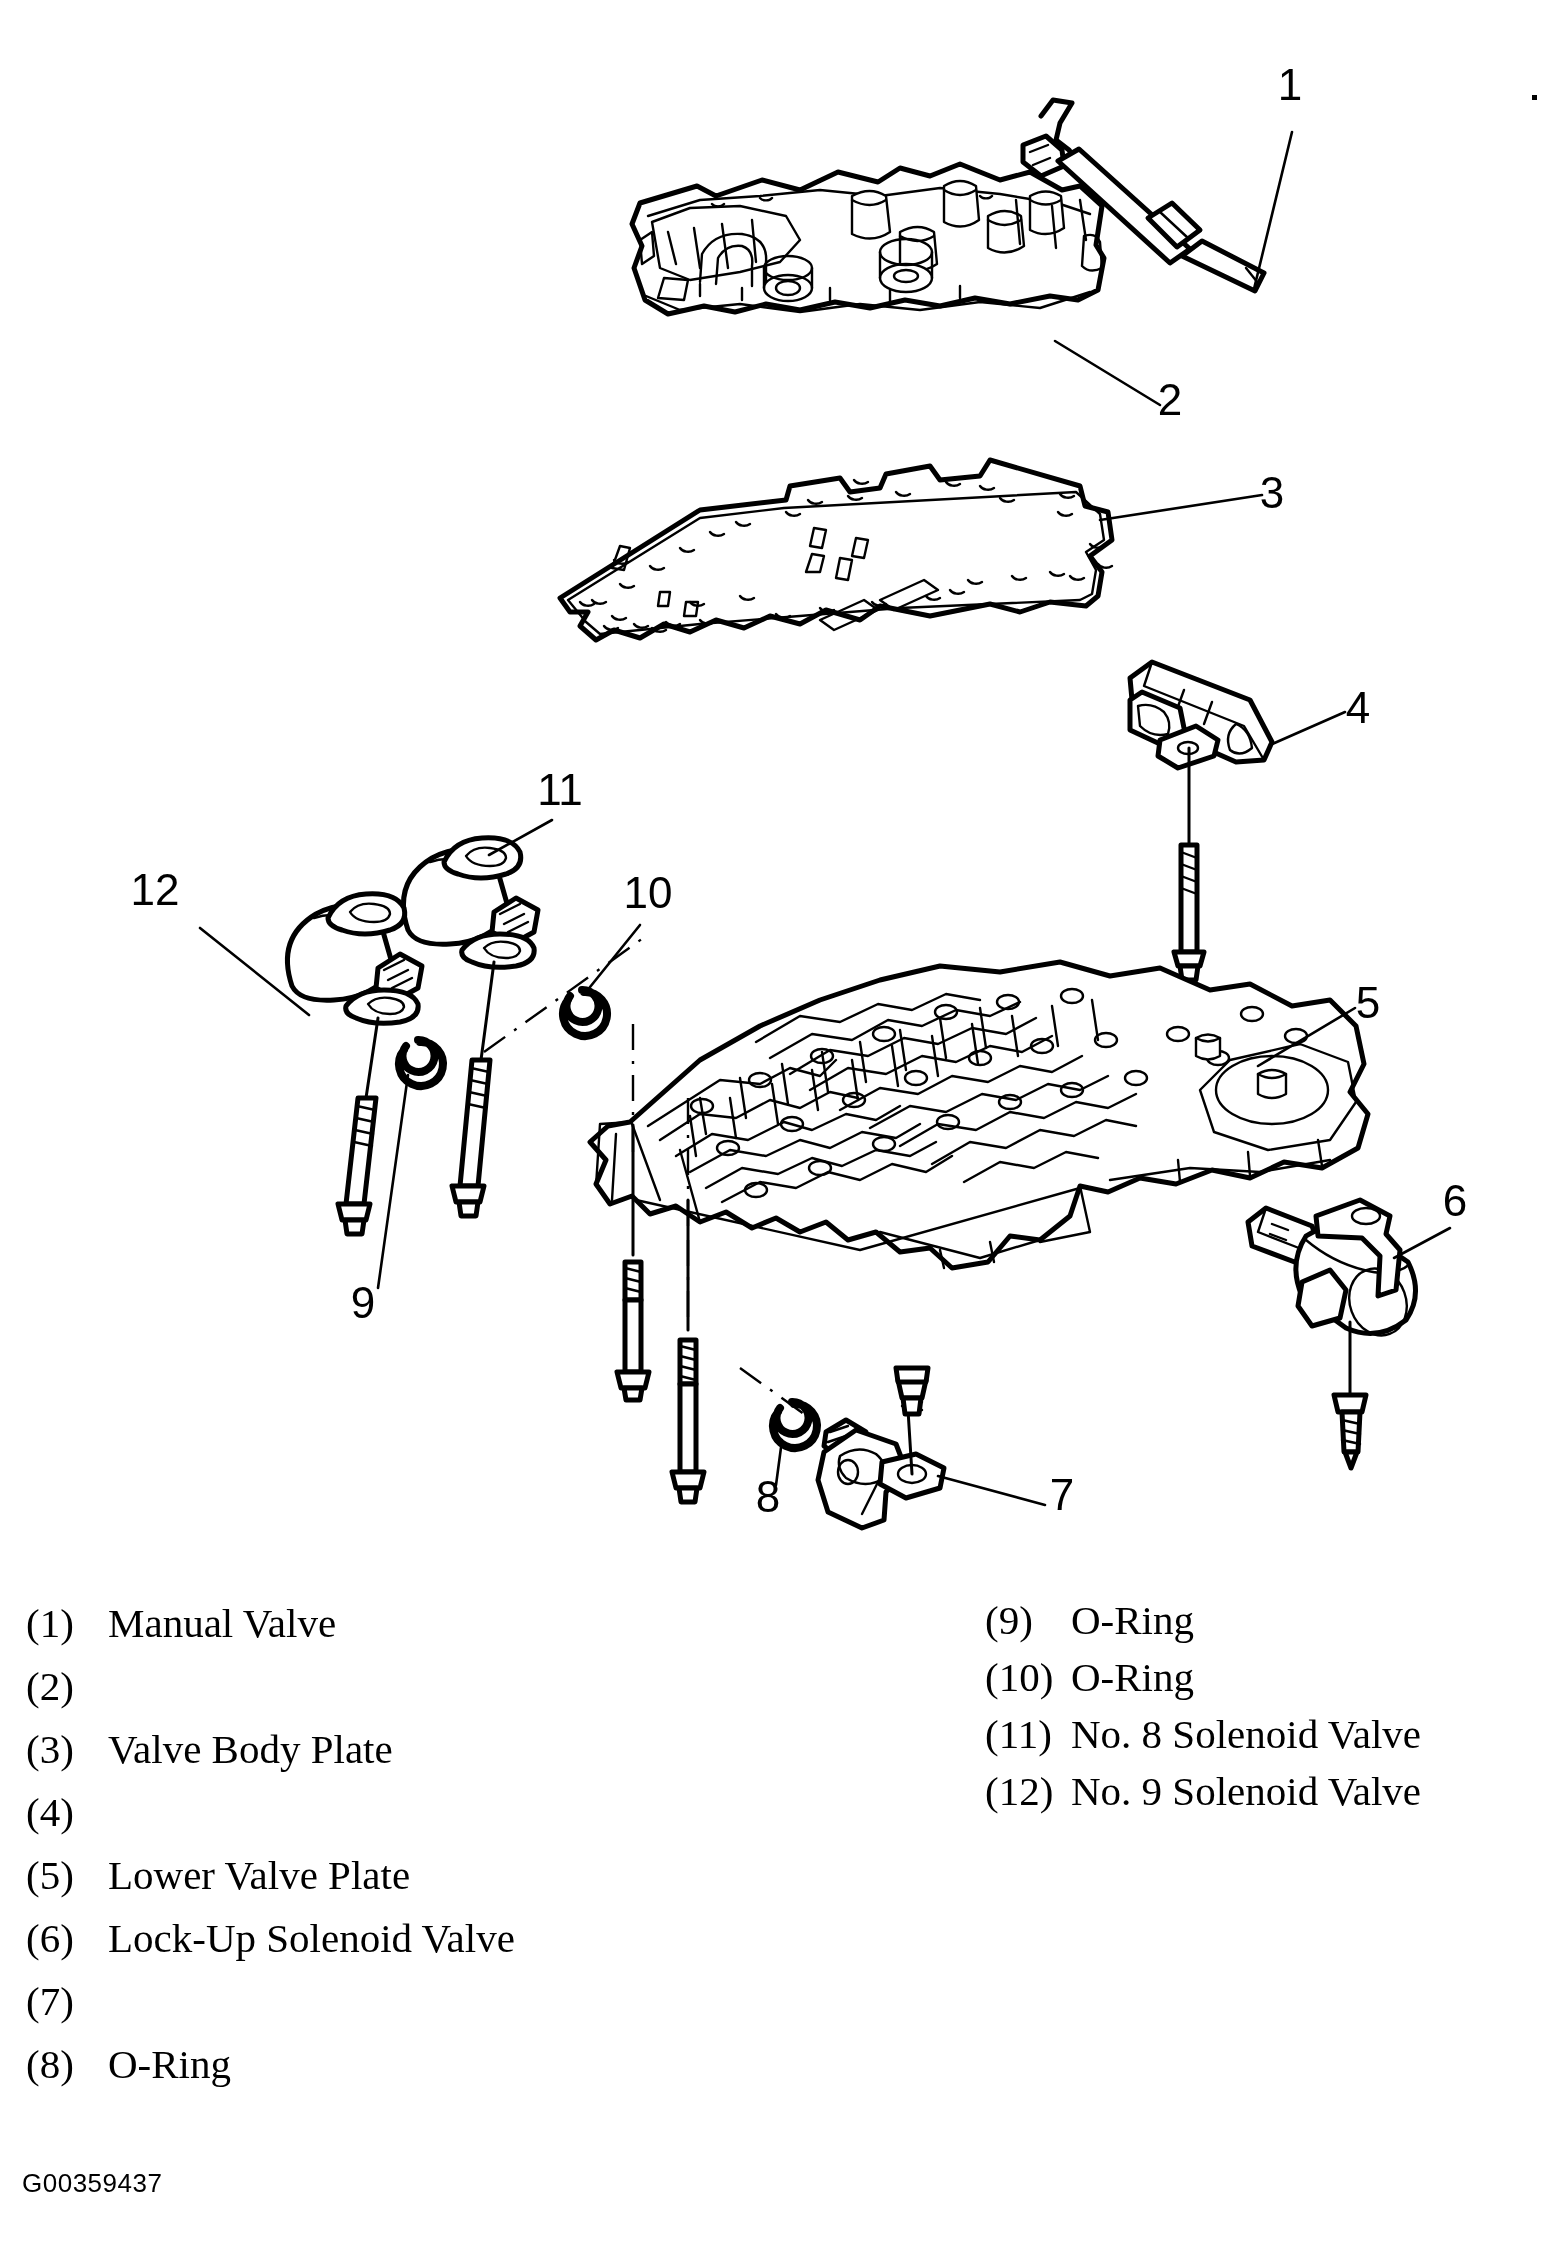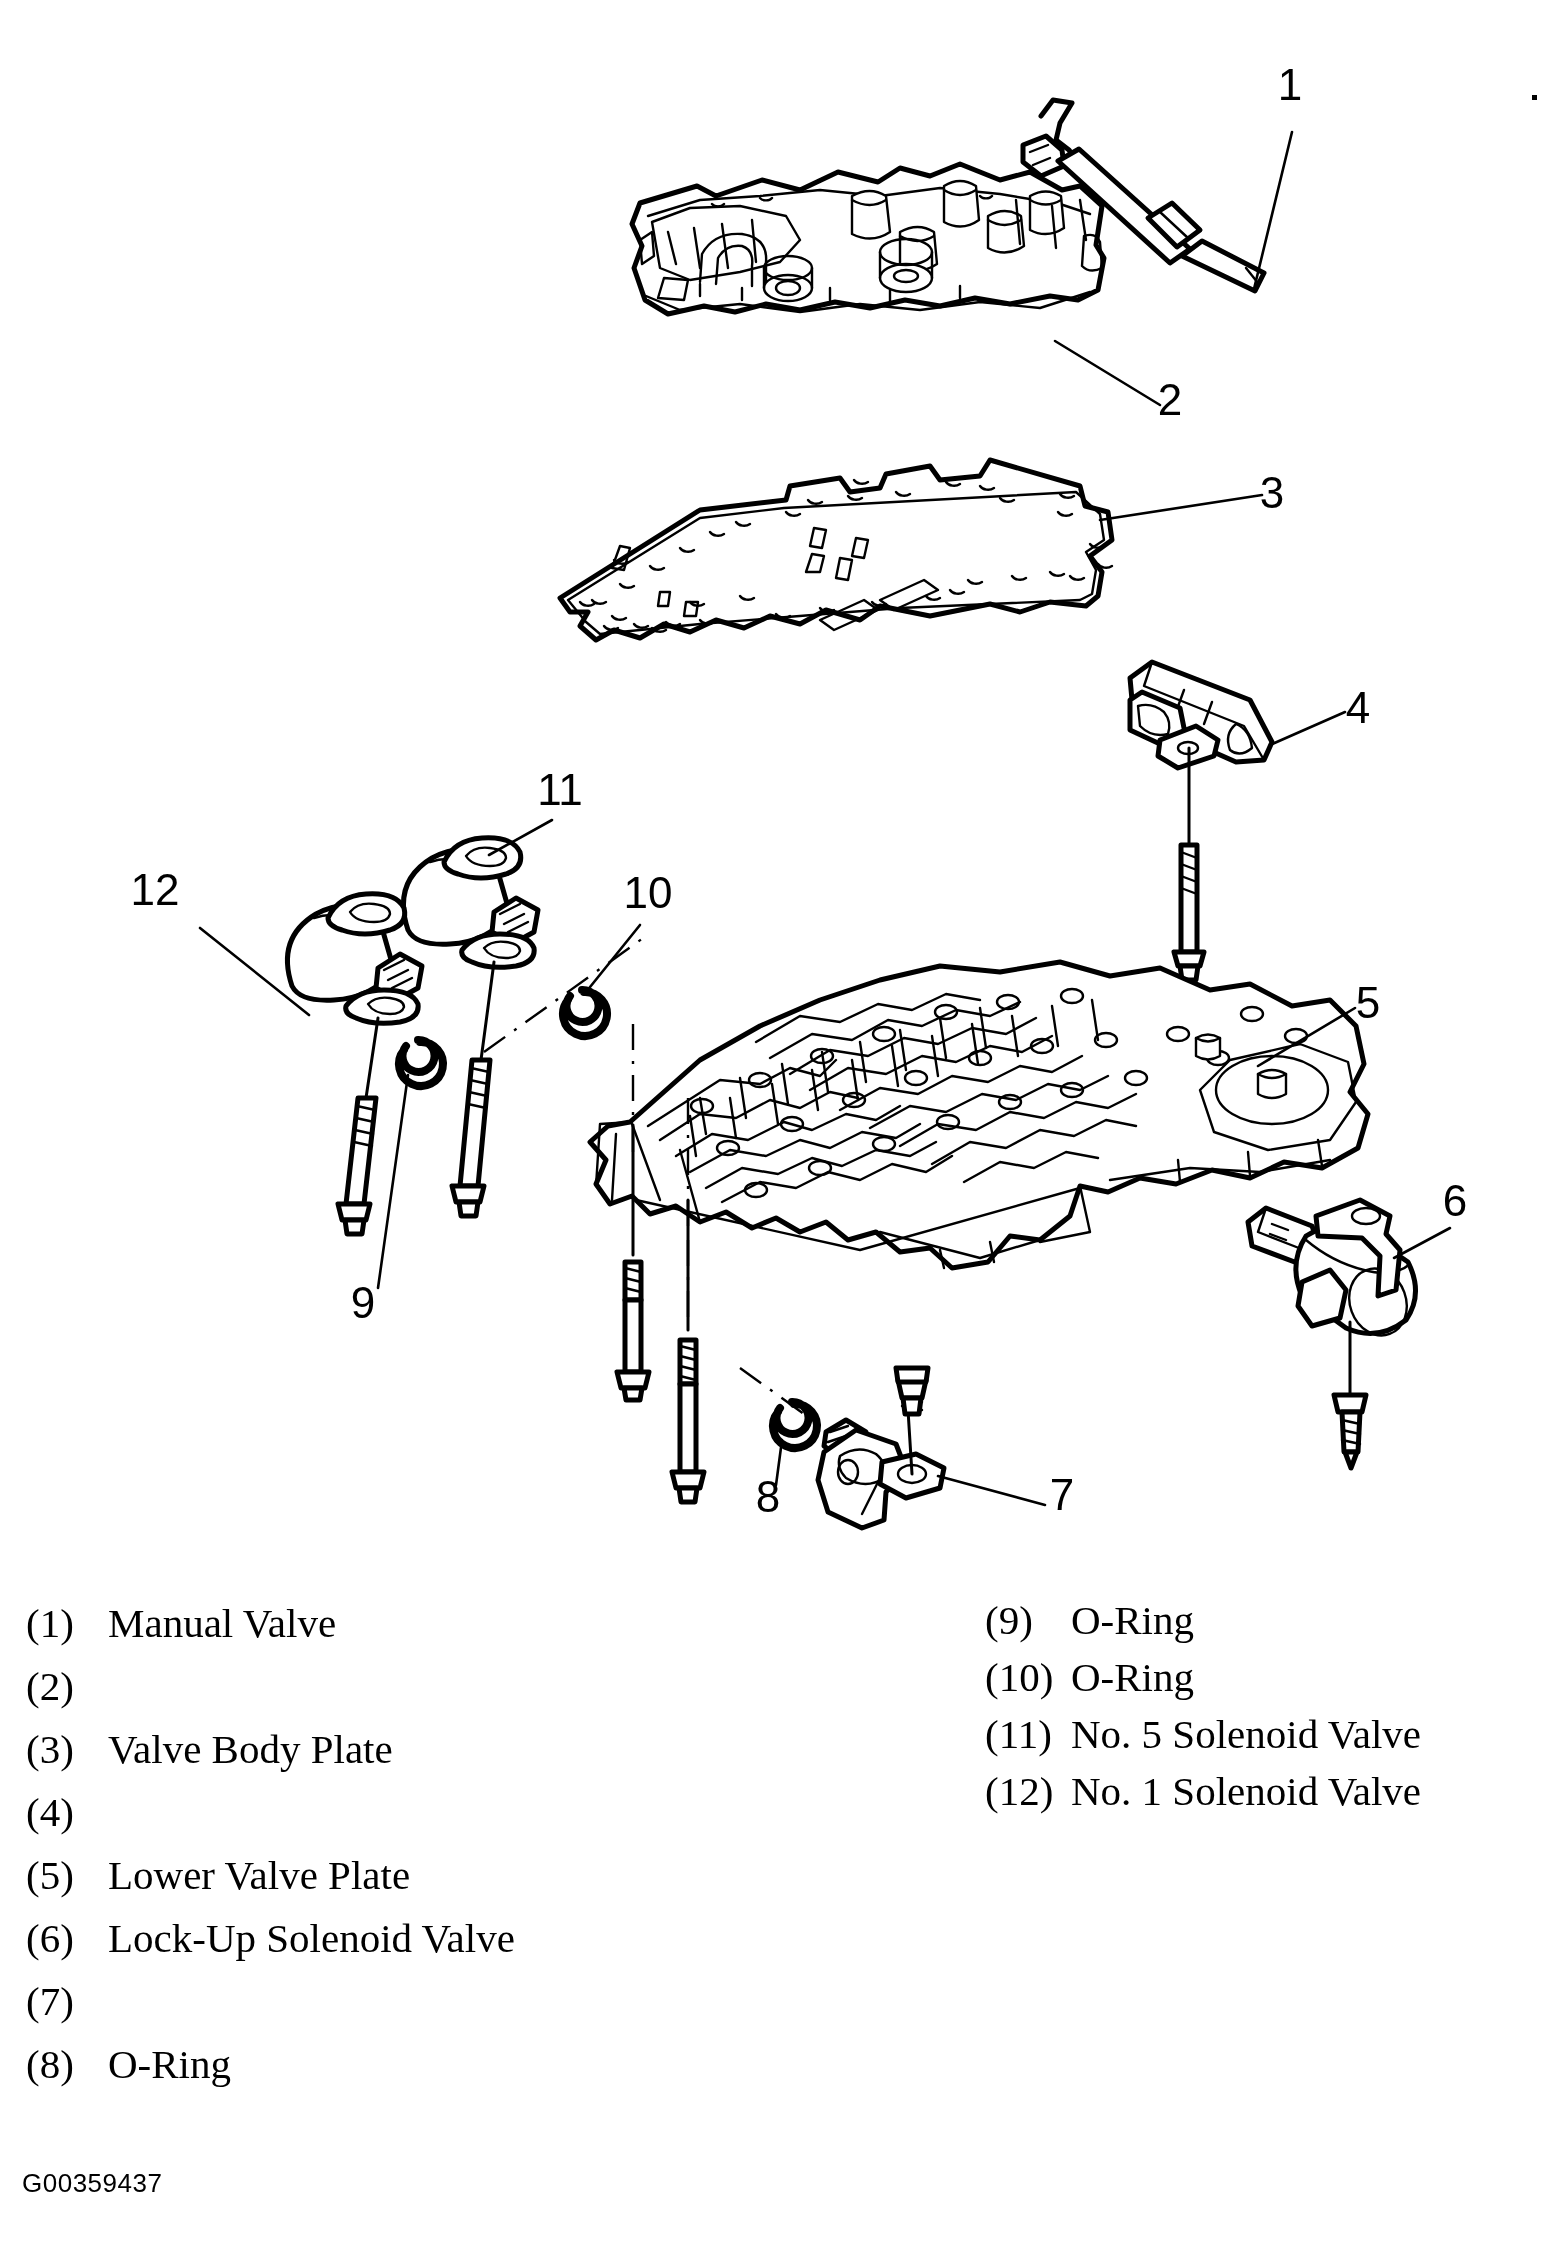--- a/index.html
+++ b/index.html
@@ -510,23 +510,23 @@
     <div class="legend-row">
       <span class="legend-num">(9)</span>
       <span class="legend-label">O-Ring</span>
     </div>
     <div class="legend-row">
       <span class="legend-num">(10)</span>
       <span class="legend-label">O-Ring</span>
     </div>
     <div class="legend-row">
       <span class="legend-num">(11)</span>
-      <span class="legend-label">No. 5 Solenoid Valve</span>
+      <span class="legend-label">No. 8 Solenoid Valve</span>
     </div>
     <div class="legend-row">
       <span class="legend-num">(12)</span>
-      <span class="legend-label">No. 1 Solenoid Valve</span>
+      <span class="legend-label">No. 9 Solenoid Valve</span>
     </div>
   </div>
 
 </div>
 
 <div id="drawing-id">G00359437</div>
 
 </body></html>

